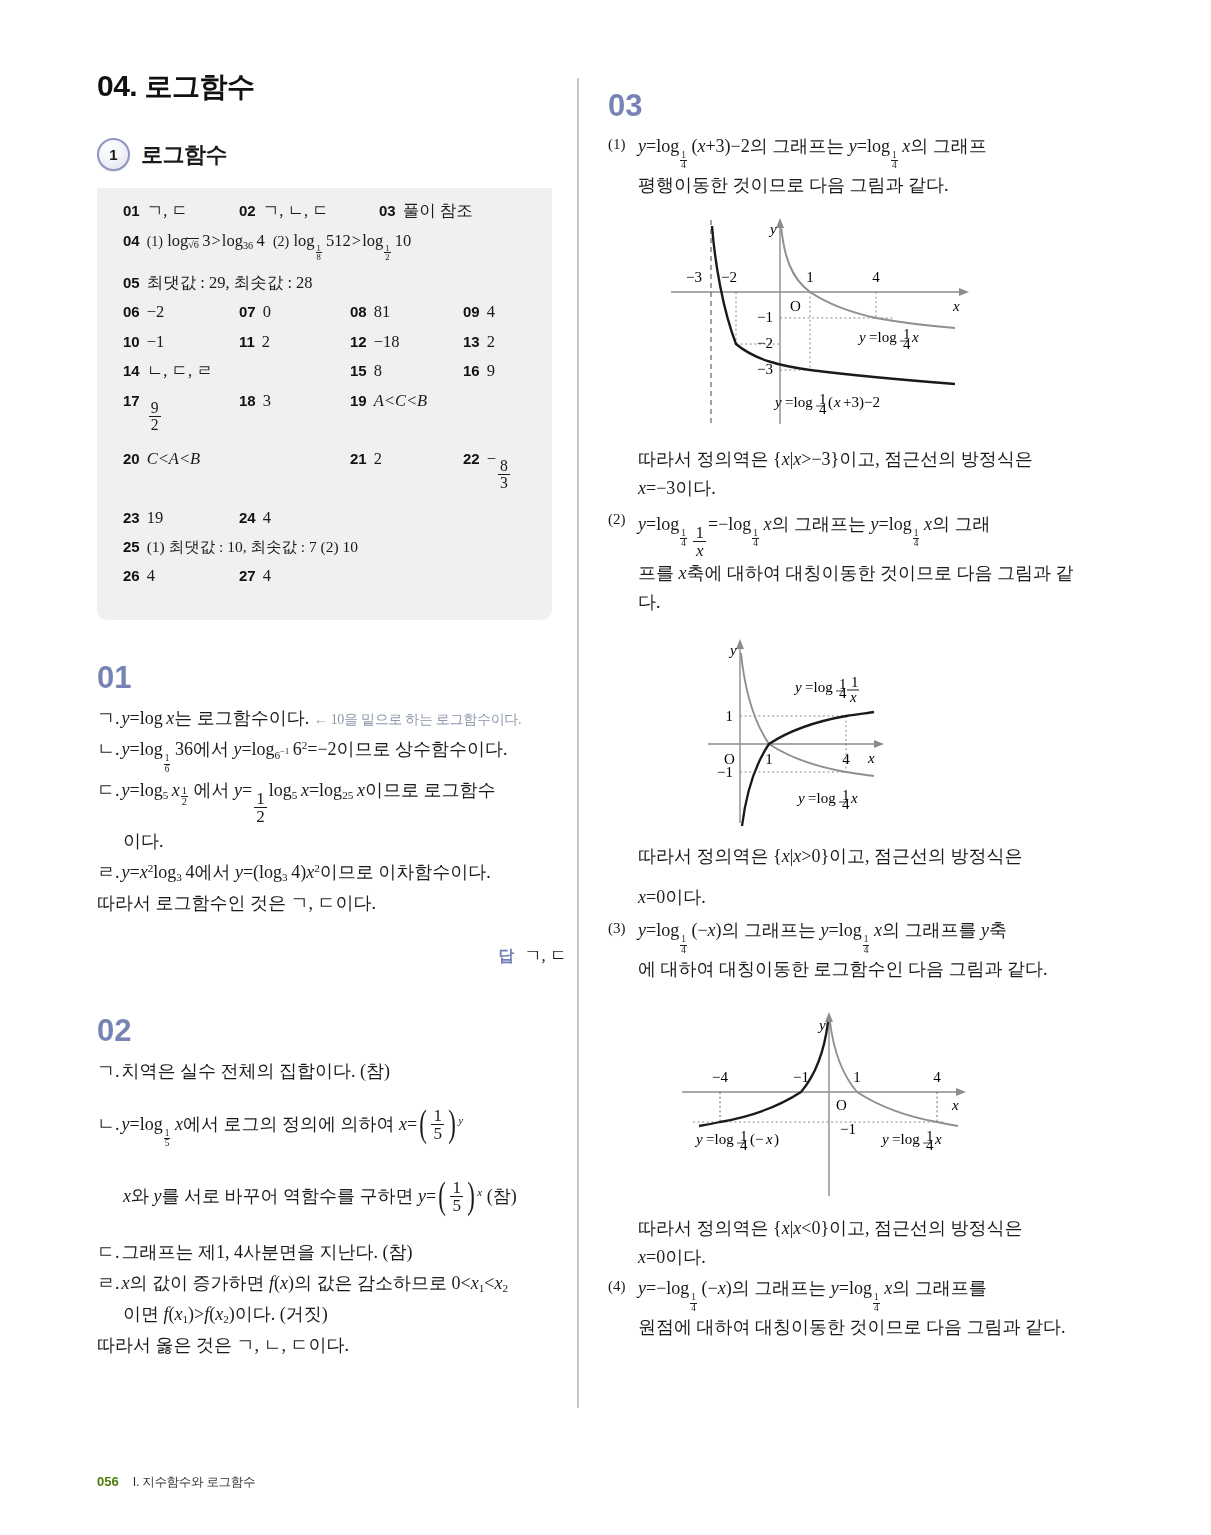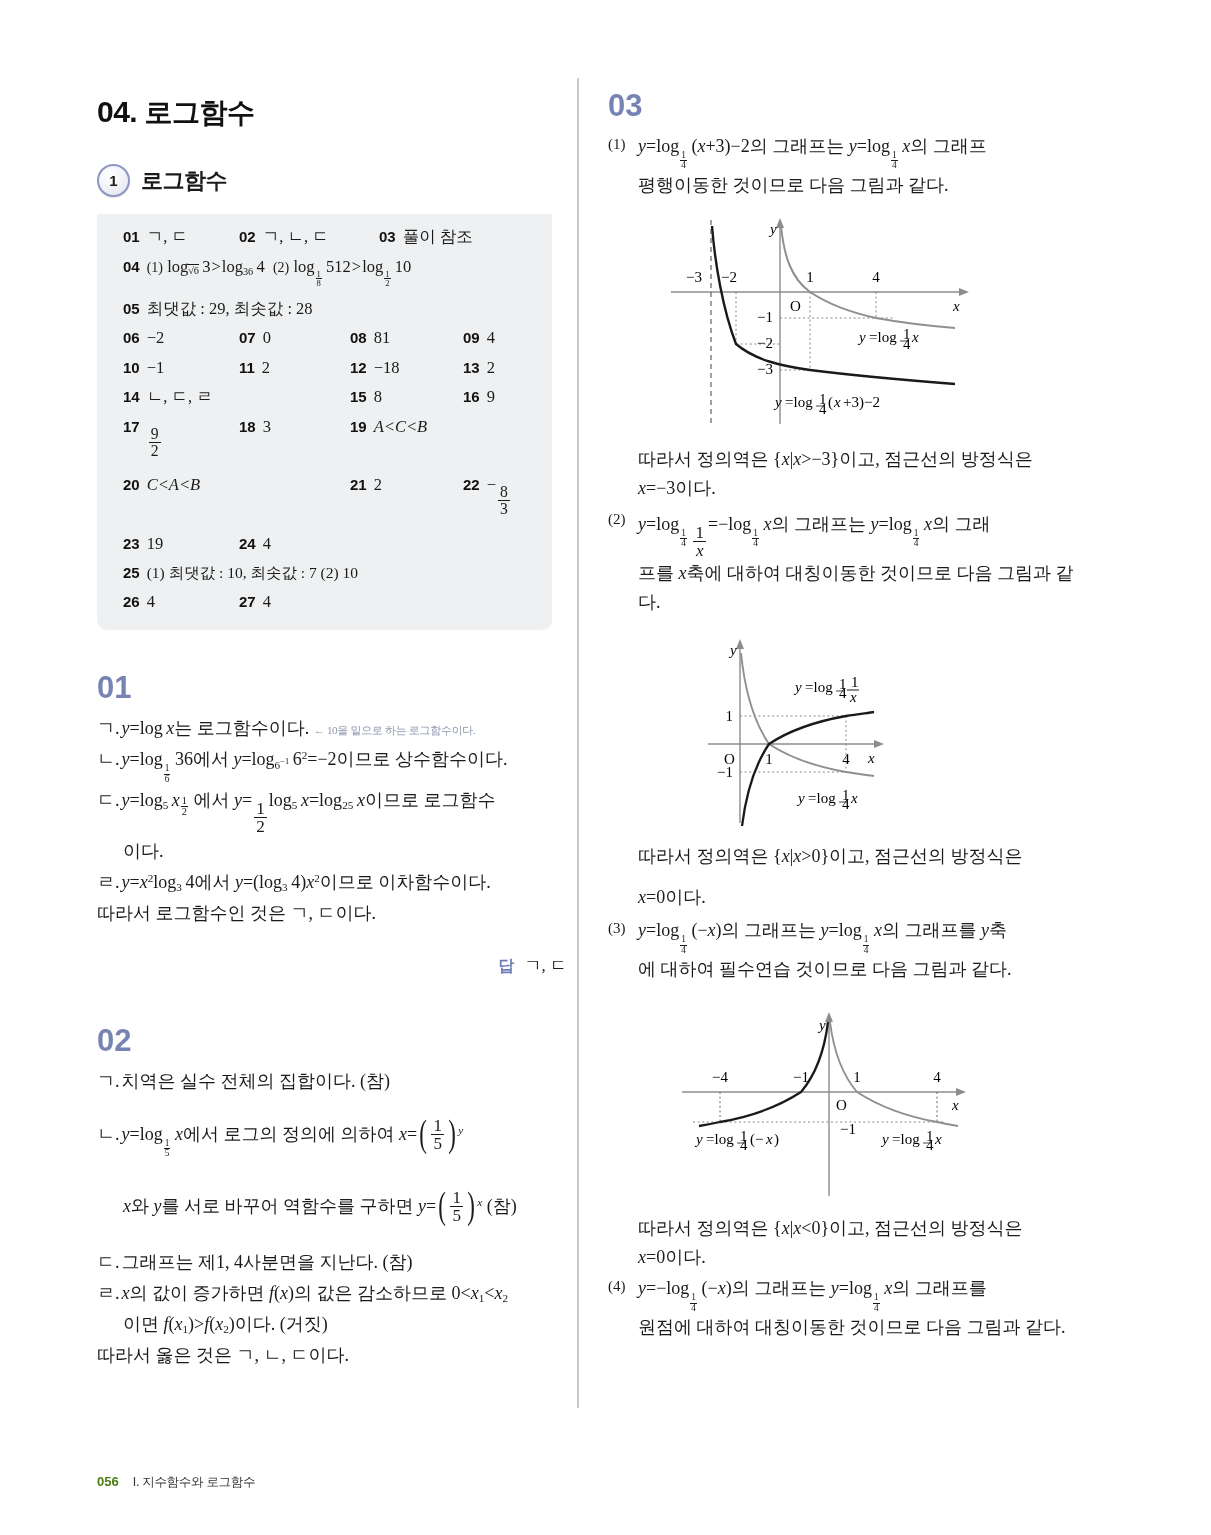--- a/index.html
+++ b/index.html
@@ -4,21 +4,21 @@
 <style>
   html,body{margin:0;padding:0;}
   body{
     width:1211px;height:1535px;background:#ffffff;
     font-family:"Liberation Serif", serif;color:#1a1a1a;
     position:relative;overflow:hidden;
   }
   .page{position:absolute;inset:0;}
 
   
-  .col-left{position:absolute;left:97px;top:94px;width:470px;}
+  .col-left{position:absolute;left:97px;top:68px;width:470px;}
   .col-right{position:absolute;left:608px;top:88px;width:470px;}
   .divider{position:absolute;left:577px;top:78px;width:2px;height:1330px;background:#c9c9c9;}
 
   
   .chapter-title{font-family:"Liberation Sans",sans-serif;font-weight:700;font-size:28px;letter-spacing:-.5px;color:#111;margin:0 0 32px 0;}
   .chapter-title .num{font-size:30px;}
 
   .sect-head{display:flex;align-items:center;gap:11px;margin-bottom:17px;}
   .circle-num{
     width:29px;height:29px;border-radius:50%;
@@ -45,21 +45,21 @@
   .aitem{display:flex;align-items:baseline;gap:7px;}
   .aid{font-family:"Liberation Sans",sans-serif;font-weight:700;font-size:15px;color:#111;}
   .aval{font-size:16.5px;}
 
   
   .solnum{font-family:"Liberation Sans",sans-serif;font-weight:700;font-size:31px;color:#7784b3;margin:0 0 8px 0;letter-spacing:0px;}
   .sol-block{margin-bottom:4px;}
   .line{font-size:18px;line-height:1.62;margin:0 0 2px 0;}
   .line.indent{padding-left:26px;}
   .marker{display:inline-block;width:20px;}
-  .annot{font-size:11px;color:#8c97ad;letter-spacing:-.3px;}
+  .annot{font-size:14px;color:#8c97ad;letter-spacing:-.3px;}
   .answer-line{text-align:right;font-size:17px;margin-top:26px;}
   .answer-label{color:#6f7fb7;font-family:"Liberation Sans",sans-serif;font-weight:700;font-size:16px;margin-right:6px;}
 
   
   .mi{font-style:italic;font-family:"Liberation Serif",serif;}
   .op{padding:0 1px;}
   sub.small{font-size:.62em;vertical-align:-.28em;}
   sup.small{font-size:.62em;vertical-align:.5em;}
   .frac{display:inline-flex;flex-direction:column;align-items:center;vertical-align:-0.45em;line-height:1;margin:0 2px;font-size:.95em;}
   .frac .nu{padding:0 2px;border-bottom:1.1px solid #1a1a1a;}
@@ -254,21 +254,21 @@
           </span>
         </div>
 
         <div class="ansrow">
           <span class="aitem">
             <span class="aid">25</span>
             <span class="aval" style="font-size:15.5px">(1) 최댓값 : 10, 최솟값 : 7  (2) 10</span>
           </span>
         </div>
 
-        <div class="ansrow" style="margin-bottom:2px">
+        <div class="ansrow" style="margin-bottom:18px">
           <span class="aitem" style="width:116px">
             <span class="aid">26</span>
             <span class="aval">4</span>
           </span>
           <span class="aitem">
             <span class="aid">27</span>
             <span class="aval">4</span>
           </span>
         </div>
 
@@ -537,21 +537,21 @@
         <div>
           <span class="mi">y</span>=log<span class="sfrac">
               <span class="nu">1</span>
               <span class="de">4</span>
             </span> (−<span class="mi">x</span>)의 그래프는
           <span class="mi">y</span>=log<span class="sfrac">
               <span class="nu">1</span>
               <span class="de">4</span>
             </span> <span class="mi">x</span>의 그래프를 <span class="mi">y</span>축
         </div>
-        <div>에 대하여 필수연습 것이므로 다음 그림과 같다.</div>
+        <div>에 대하여 대칭이동한 로그함수인 다음 그림과 같다.</div>
       </div>
     </div>
 
     <div class="fig">
       <svg width="350" height="200" viewBox="0 0 350 200">
 
         <line x1="14" y1="94" x2="288" y2="94" stroke="#8c8c8c" stroke-width="1.4"></line>
         <polygon points="288,90 298,94 288,98" fill="#8c8c8c"></polygon>
         <line x1="161" y1="22" x2="161" y2="198" stroke="#8c8c8c" stroke-width="1.4"></line>
         <polygon points="157,24 161,14 165,24" fill="#8c8c8c"></polygon>

